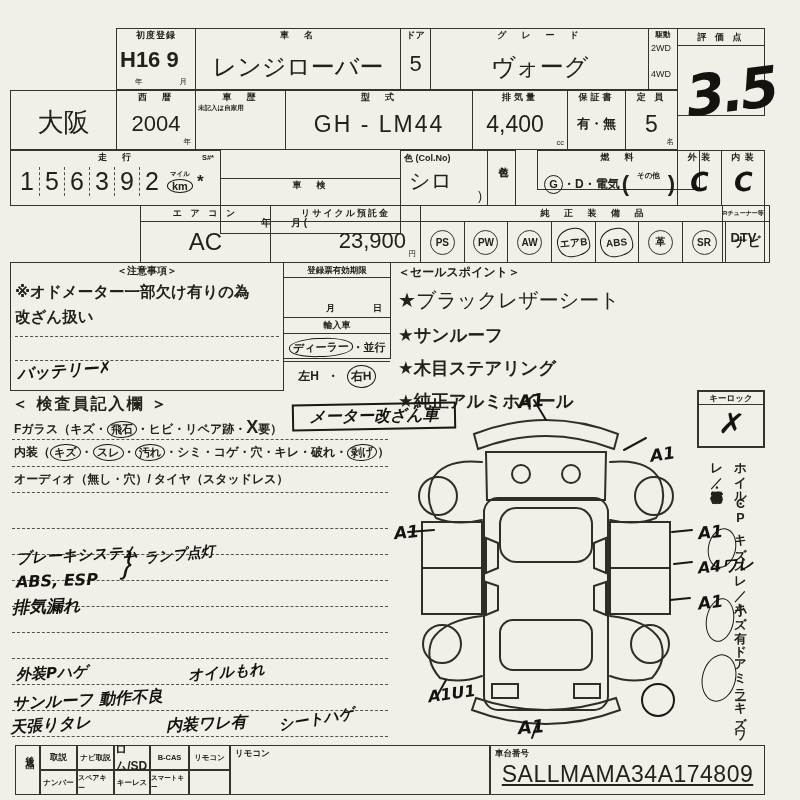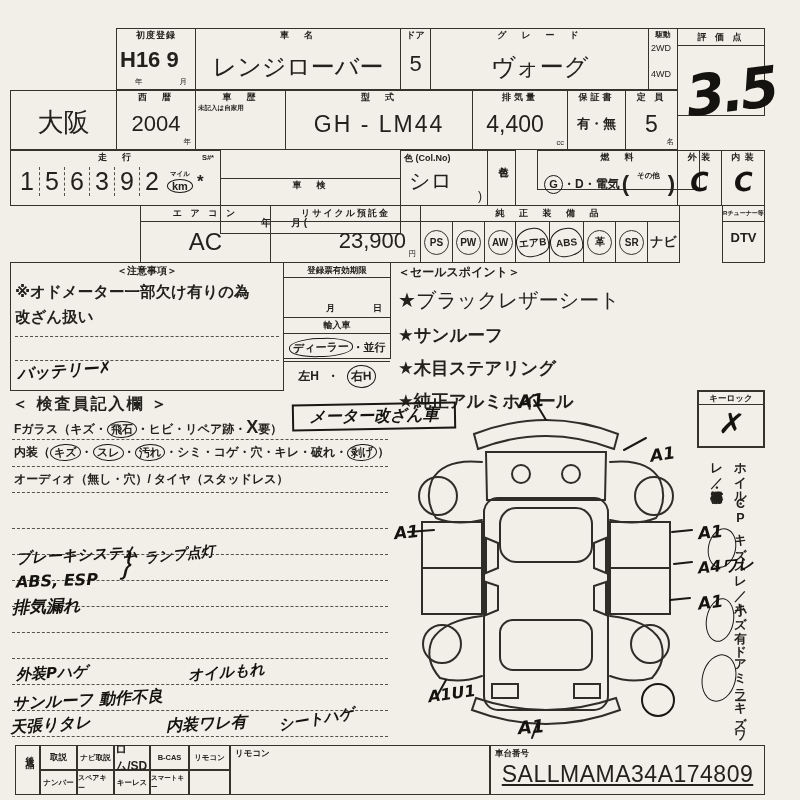--- a/index.html
+++ b/index.html
@@ -157,21 +157,21 @@
     <div class="hdr" style="border-bottom:1.4px solid #36332c;height:15px;line-height:15px;">エ ア コ ン</div>
     <div class="nob" style="left:0;right:0;top:22px;text-align:center;font-size:24px;">AC</div>
   </div>
 
   <div class="cell" style="left:270px;top:205px;width:151px;height:58px;">
     <div class="hdr2" style="border-bottom:1.4px solid #36332c;height:15px;line-height:15px;letter-spacing:2px;">リサイクル預託金</div>
     <div class="nob" style="right:14px;top:22px;font-size:22px;">23,900</div>
     <div class="nob tiny" style="right:4px;bottom:3px;">円</div>
   </div>
 
-  <div class="cell" style="left:420px;top:205px;width:260px;height:58px;">
+  <div class="cell" style="left:420px;top:205px;width:350px;height:58px;">
     <div class="hdr" style="border-bottom:1.4px solid #36332c;height:15px;line-height:15px;letter-spacing:6px;">純 正 装 備 品</div>
     <div class="nob" style="left:0;right:0;top:16px;bottom:0;display:flex;">
       <div style="flex:1;display:flex;align-items:center;justify-content:center;border-right:1.4px solid #36332c;">
           <span class="circ">PS</span>
         </div>
       <div style="flex:1;display:flex;align-items:center;justify-content:center;border-right:1.4px solid #36332c;">
           <span class="circ">PW</span>
         </div>
       <div style="flex:1;display:flex;align-items:center;justify-content:center;border-right:1.4px solid #36332c;">
           <span class="circ">AW</span>

